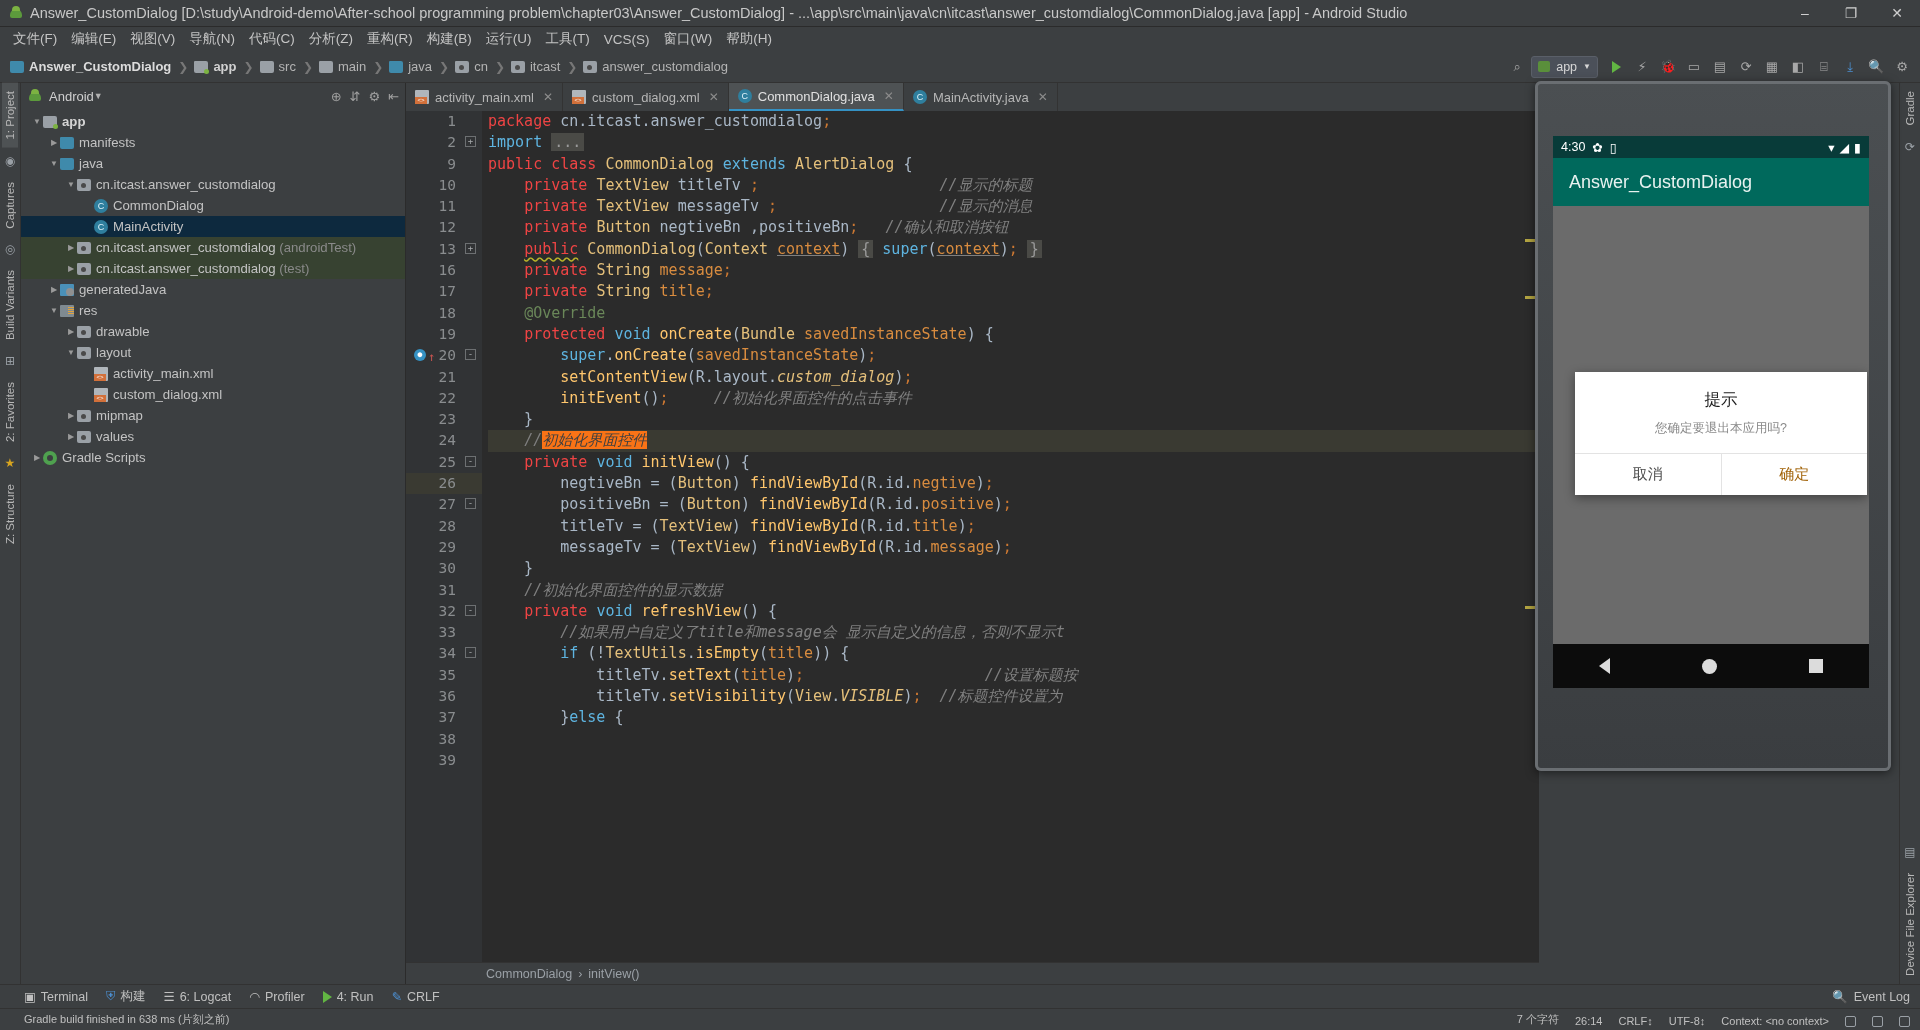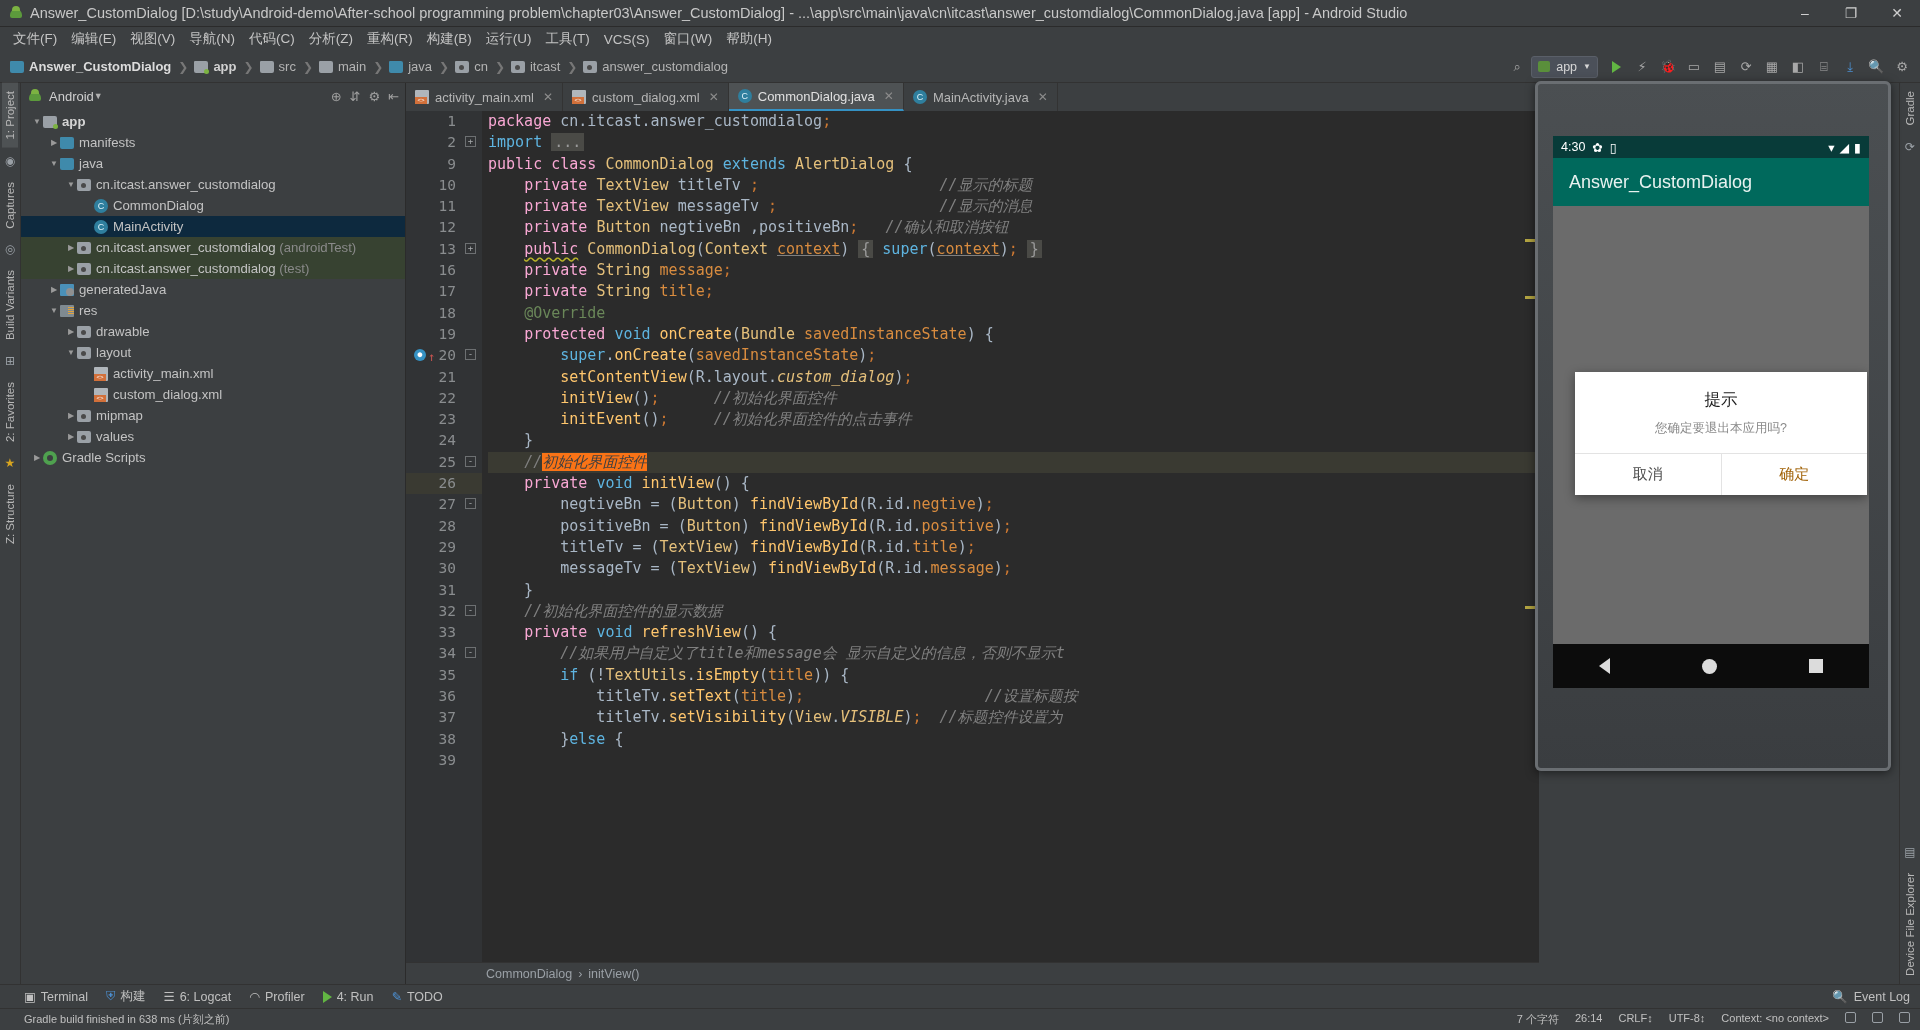--- a/index.html
+++ b/index.html
@@ -108,21 +108,21 @@
      border:1px solid #6d7072; color:#a8abad; font-size:9px; line-height:9px; text-align:center;}
   .bpoint{position:absolute; left:8px; top:4px; width:12px;height:12px;border-radius:50%;
      background:#3592c4; color:#fff; font-size:8px; line-height:12px; text-align:center;}
   .uparrow{position:absolute; left:22px; top:2px; color:#c75450; font-size:12px;}
 
   .code { flex:1 1 auto; overflow:hidden; position:relative;
      font-family:"DejaVu Sans Mono","Liberation Mono",monospace; font-size:15px; color:#a9b7c6;
      padding-left:6px;}
   .ln { height:21.3px; line-height:21.3px; white-space:pre; }
   .ln.hl { background:#3a3a32; }
-  .kw{color:#f9a8d4;} .kw2{color:#5eb4e0;} .cls{color:#e5c07b;} .str{color:#6a8759;}
+  .kw{color:#ef4444;} .kw2{color:#5eb4e0;} .cls{color:#e5c07b;} .str{color:#6a8759;}
   .cmt{color:#808080; font-style:italic;}
   .fn{color:#ffc66d;} .param{color:#d98c3f;} .sem{color:#cc7832;}
   .ital{font-style:italic;}
   .sel-hl{background:#f97316; color:#3c3f41;}
   .greyblk{background:#4a4a46; color:#9b9b9b; padding:0 3px;}
   .wavy{ text-decoration: underline; text-decoration-style: wavy; text-decoration-color:#bbb529; text-underline-offset:3px;}
   .ulin{ text-decoration: underline; text-decoration-color:#808080;}
 
   .bcbar { height:22px; background:#3c3f41; display:flex; align-items:center; padding-left:80px;
       font-size:12.5px; color:#9aa0a6; gap:6px; flex:0 0 22px; border-top:1px solid #323232;}
@@ -158,21 +158,21 @@
   .nb-home{width:15px;height:15px;border-radius:50%;background:#dcdcdc;}
   .nb-rec{width:14px;height:14px;background:#dcdcdc;}
 
   
   .bottomstrip { height:24px; background:#3c3f41; display:flex; align-items:center; gap:18px;
      padding-left:24px; flex:0 0 24px; font-size:12.5px; color:#c0c0c0; border-top:1px solid #323232;}
   .bs-item{display:flex;align-items:center;gap:5px;}
   .bs-right{margin-left:auto;display:flex;align-items:center;gap:6px;padding-right:10px;}
   .statusbar { height:22px; background:#3c3f41; display:flex; align-items:center;
      padding-left:24px; flex:0 0 22px; font-size:11px; color:#c0c0c0; border-top:1px solid #323232;}
-  .sb-items{margin-left:auto;display:flex;align-items:flex-start;gap:16px;padding-right:10px;}
+  .sb-items{margin-left:auto;display:flex;align-items:flex-end;gap:16px;padding-right:10px;}
   .sq-g{width:11px;height:11px;border:1.5px solid #9aa0a6;border-radius:2px;}
 
   .scroll-marker{position:absolute;right:2px;width:12px;height:3px;background:#b5a642;}
 </style>
 </head>
 <body>
 
 <div class="app">
 
   <div class="titlebar">
@@ -445,21 +445,20 @@
             <div class="ln">    <span class="kw">private</span> <span class="cls">TextView</span> titleTv <span class="sem">;</span>                    <span class="cmt">//显示的标题</span></div>
             <div class="ln">    <span class="kw">private</span> <span class="cls">TextView</span> messageTv <span class="sem">;</span>                  <span class="cmt">//显示的消息</span></div>
             <div class="ln">    <span class="kw">private</span> <span class="cls">Button</span> negtiveBn ,positiveBn<span class="sem">;</span>   <span class="cmt">//确认和取消按钮</span></div>
             <div class="ln">    <span class="kw wavy">public</span> <span class="cls">CommonDialog</span>(<span class="cls">Context</span> <span class="param ulin">context</span>) <span class="greyblk">{</span> <span class="kw2">super</span>(<span class="param ulin">context</span>)<span class="sem">;</span> <span class="greyblk">}</span></div>
             <div class="ln">    <span class="kw">private</span> <span class="cls">String</span> <span class="param">message</span><span class="sem">;</span></div>
             <div class="ln">    <span class="kw">private</span> <span class="cls">String</span> <span class="param">title</span><span class="sem">;</span></div>
             <div class="ln">    <span class="str">@Override</span></div>
             <div class="ln">    <span class="kw">protected</span> <span class="kw2">void</span> <span class="fn">onCreate</span>(<span class="cls">Bundle</span> <span class="param">savedInstanceState</span>) {</div>
             <div class="ln">        <span class="kw2">super</span>.<span class="fn">onCreate</span>(<span class="param">savedInstanceState</span>)<span class="sem">;</span></div>
             <div class="ln">        <span class="fn">setContentView</span>(R.layout.<span class="cls ital">custom_dialog</span>)<span class="sem">;</span></div>
-            <div class="ln">        <span class="fn">initView</span>()<span class="sem">;</span>      <span class="cmt">//初始化界面控件</span></div>
             <div class="ln">        <span class="fn">initEvent</span>()<span class="sem">;</span>     <span class="cmt">//初始化界面控件的点击事件</span></div>
             <div class="ln">    }</div>
             <div class="ln hl">    <span class="cmt">//</span><span class="sel-hl ital">初始化界面控件</span></div>
             <div class="ln">    <span class="kw">private</span> <span class="kw2">void</span> <span class="fn">initView</span>() {</div>
             <div class="ln">        negtiveBn = (<span class="cls">Button</span>) <span class="fn">findViewById</span>(R.id.<span class="param">negtive</span>)<span class="sem">;</span></div>
             <div class="ln">        positiveBn = (<span class="cls">Button</span>) <span class="fn">findViewById</span>(R.id.<span class="param">positive</span>)<span class="sem">;</span></div>
             <div class="ln">        titleTv = (<span class="cls">TextView</span>) <span class="fn">findViewById</span>(R.id.<span class="param">title</span>)<span class="sem">;</span></div>
             <div class="ln">        messageTv = (<span class="cls">TextView</span>) <span class="fn">findViewById</span>(R.id.<span class="param">message</span>)<span class="sem">;</span></div>
             <div class="ln">    }</div>
             <div class="ln">    <span class="cmt">//初始化界面控件的显示数据</span></div>
@@ -558,21 +557,21 @@
     <div class="bs-item">
       <span>◠</span>
       <span>Profiler</span>
     </div>
     <div class="bs-item">
       <span class="tri-right"></span>
       <span>4: Run</span>
     </div>
     <div class="bs-item">
       <span style="color:#4c8fd1">✎</span>
-      <span>TODO</span>
+      <span>CRLF</span>
     </div>
     <div class="bs-right">
       <span>🔍</span>
       <span>Event Log</span>
     </div>
   </div>
 
   <div class="statusbar">
     <span>Gradle build finished in 638 ms (片刻之前)</span>
     <div class="sb-items">

